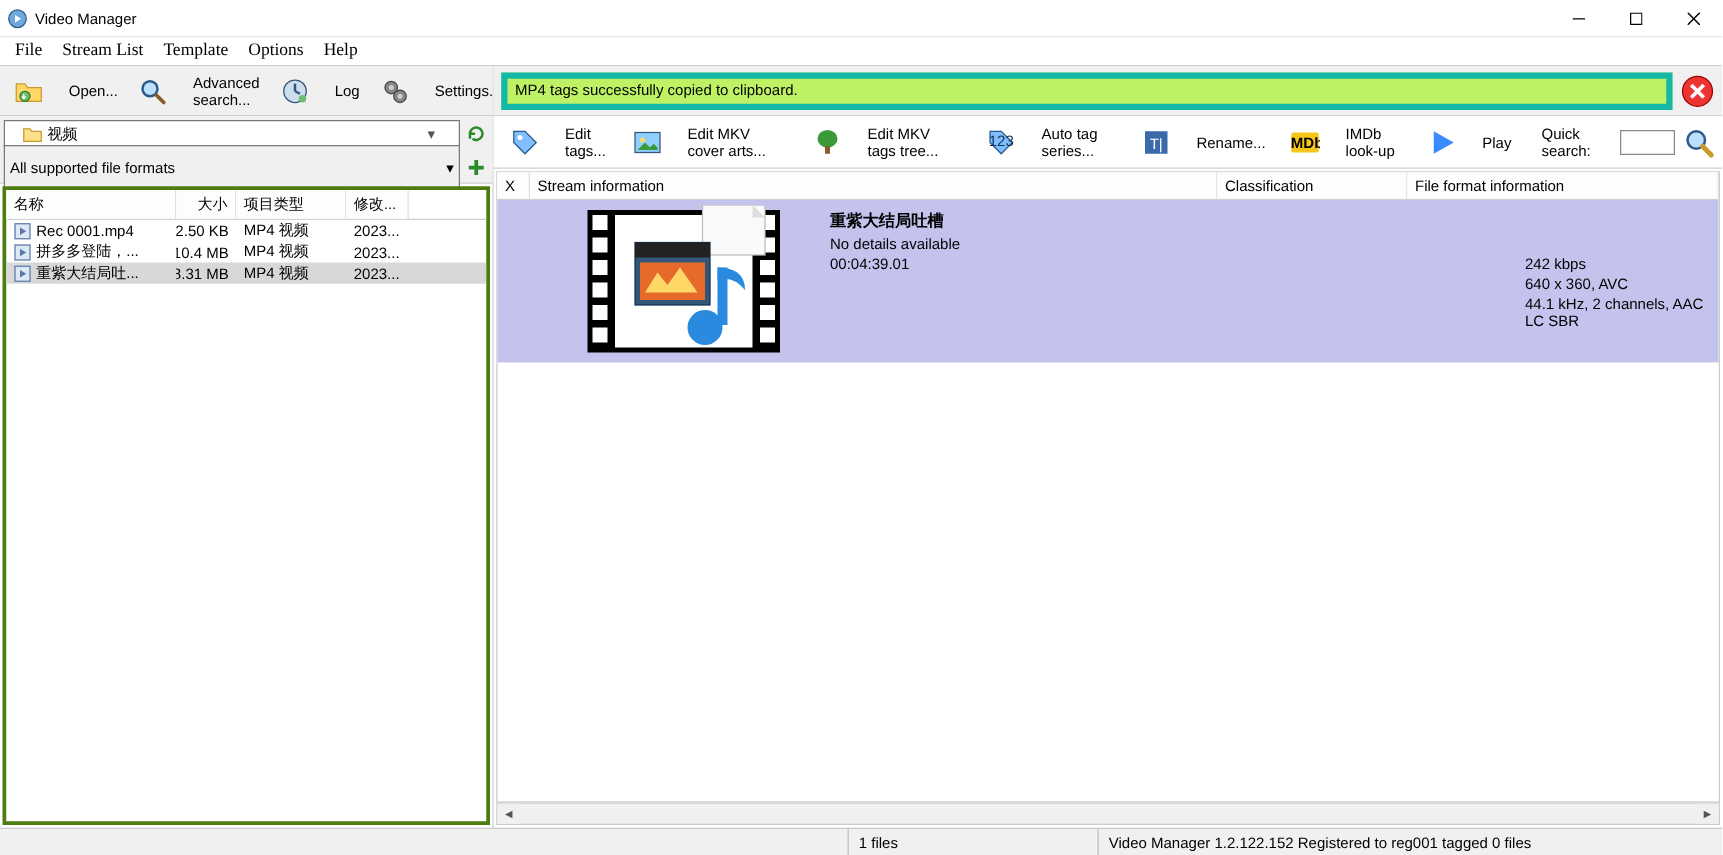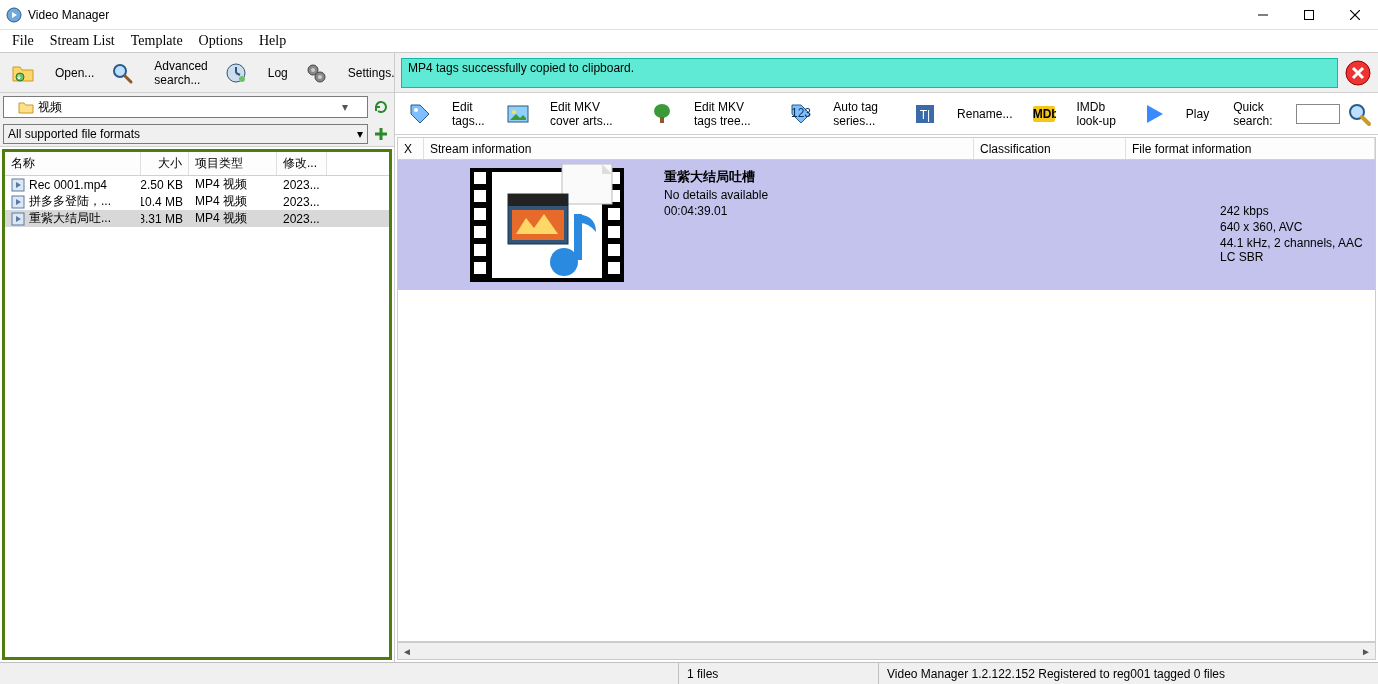--- a/index.html
+++ b/index.html
@@ -15,34 +15,34 @@
   .left-panel { width: 395px; display:flex; flex-direction:column; border-right: 1px solid #ccc; background:#fff;}
   .right-panel { flex: 1; display:flex; flex-direction:column; background:#fff; min-width:0;}
   
   .toolbar { display:flex; align-items:center; padding: 3px 4px; gap: 2px; background:#f0f0f0; height:40px; border-bottom:1px solid #d0d0d0;}
   .tb-btn { display:flex; align-items:center; gap:20px; padding: 3px 6px; border: 1px solid transparent; border-radius:2px; cursor:default; height:32px;}
   .tb-btn .ico { width:24px; height:24px; display:inline-flex; align-items:center; justify-content:center;}
   .path-row { display:flex; align-items:center; padding: 2px 3px; gap: 3px; height:28px; background:#f0f0f0;}
   .path-box { flex:1; display:flex; align-items:center; background:#fff; border:1px solid #7a7a7a; height:22px; padding:0 14px; gap:4px;}
   .path-box .dropdown-arrow { width:16px; height:16px; display:flex; align-items:center; justify-content:center; color:#555;}
   .filter-row { display:flex; align-items:center; padding:2px 3px; gap:3px; height:26px; background:#f0f0f0; border-bottom:1px solid #d0d0d0;}
-  .filter-combo { flex:1; display:flex; align-items:center; background:#f0f0f0; border:1px solid #7a7a7a; height:20px; padding:0 4px; justify-content:space-between;}
+  .filter-combo { flex:1; display:flex; align-items:center; background:#f0f0f0; border:1px solid #7a7a7a; height:36px; padding:0 4px; justify-content:space-between;}
   .sm-btn { width:20px; height:20px; display:flex; align-items:center; justify-content:center; cursor:default;}
   
   .file-table { flex:1; overflow:auto; border:3px solid #4d7c0f; margin:2px; }
   .ft-head { display:flex; background:#fff; border-bottom:1px solid #d0d0d0; height:24px; position:sticky; top:0;}
   .ft-h { padding:0 6px; display:flex; align-items:center; border-right:1px solid #e0e0e0; font-size:12px; background:#fdfdfd;}
   .col-name{ flex:0 0 136px;} .col-size{flex:0 0 48px; justify-content:flex-end;} .col-type{flex:0 0 88px;} .col-date{flex:0 0 50px;}
   .ft-row { display:flex; height:17px; align-items:center; }
   .ft-row.selected{ background:#d8d8d8;}
   .ft-c { padding:0 6px; display:flex; align-items:center; font-size:12px; overflow:hidden; white-space:nowrap;}
   .ft-c .vicon{width:14px; height:14px; margin-right:4px; display:inline-flex;}
   
   .status-row { display:flex; align-items:center; padding: 2px 6px; gap:6px; height:40px; background:#f0f0f0; border-bottom:1px solid #d0d0d0;}
-  .status-text-box { flex:1; background:#5eead4; border:1px solid #14b8a6; height:30px; display:flex; align-items:flex-start; padding:2px 6px; font-size:12px;}
+  .status-text-box { flex:1; background:#bef264; border:5px solid #14b8a6; height:30px; display:flex; align-items:flex-start; padding:2px 6px; font-size:12px;}
   .close-status { width:28px; height:28px; display:flex; align-items:center; justify-content:center;}
   .toolbar2 { display:flex; align-items:center; padding:3px 6px; gap:6px; height:42px; background:#fff; border-bottom:1px solid #d0d0d0; flex-wrap:nowrap;}
   .toolbar2 .tb-btn{height:32px;}
   .qs-label{ margin-left:11px; font-size:12px;}
   .qs-input{ width:44px; height:20px; border:1px solid #888; padding:0 2px;}
   .search-big { width:28px; height:28px; display:flex; align-items:center; justify-content:center;}
   .stream-table{ flex:1; border:1px solid #ccc; margin:2px 2px 0 2px; display:flex; flex-direction:column; min-height:0;}
   .st-head{ display:flex; background:#fff; border-bottom:1px solid #d0d0d0; height:22px;}
   .st-h{ padding:0 6px; display:flex; align-items:center; border-right:1px solid #e0e0e0; font-size:12px; background:#fdfdfd;}
   .stc-x{flex:0 0 26px;} .stc-info{flex:0 0 550px;} .stc-class{flex:0 0 152px;} .stc-fmt{flex:1;}

